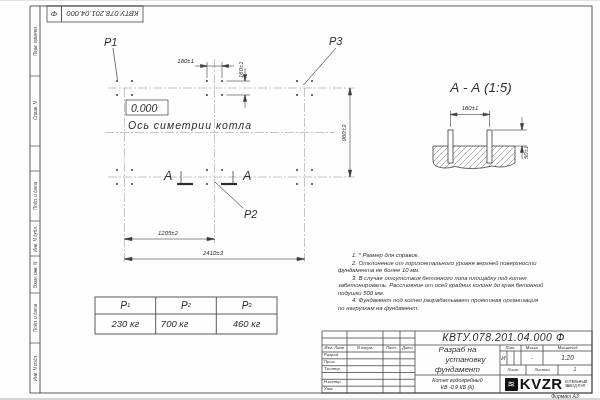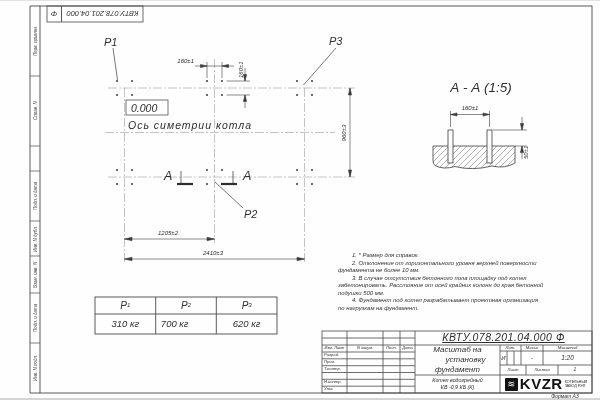--- a/index.html
+++ b/index.html
@@ -254,41 +254,41 @@
         <sub>1</sub>
     </div>
     <div class="txt" style="left:155.7px;top:296px;width:60.7px;height:17px;font-size:10px;">
       <span>P</span>
         <sub>2</sub>
     </div>
     <div class="txt" style="left:216.3px;top:296px;width:60.7px;height:17px;font-size:10px;">
       <span>P</span>
         <sub>3</sub>
     </div>
-    <div class="txt" style="left:95px;top:313px;width:60.7px;height:20px;font-size:9.5px;">310 кг</div>
+    <div class="txt" style="left:95px;top:313px;width:60.7px;height:20px;font-size:9.5px;">230 кг</div>
     <div class="txt" style="left:155.7px;top:313px;width:38px;height:20px;font-size:9.5px;">700 кг</div>
-    <div class="txt" style="left:216.3px;top:313px;width:60.7px;height:20px;font-size:9.5px;">620 кг</div>
+    <div class="txt" style="left:216.3px;top:313px;width:60.7px;height:20px;font-size:9.5px;">460 кг</div>
   </div>
 
   <div>
-    <div class="txt" style="left:415px;top:330px;width:177px;height:14px;font-size:10.5px;letter-spacing:0.5px;text-decoration:underline;">КВТУ.078.201.04.000  Ф</div>
+    <div class="txt" style="left:415px;top:330px;width:177px;height:14px;font-size:10.5px;letter-spacing:0.5px;">КВТУ.078.201.04.000  Ф</div>
 
     <div class="txt" style="left:322px;top:344px;width:25px;height:7px;font-size:4px;">Изм. Лист</div>
     <div class="txt" style="left:347px;top:344px;width:36px;height:7px;font-size:4px;">N докум.</div>
     <div class="txt" style="left:383px;top:344px;width:17px;height:7px;font-size:4px;">Подп.</div>
     <div class="txt" style="left:400px;top:344px;width:15px;height:7px;font-size:4px;">Дата</div>
 
     <div class="txt left" style="left:324px;top:351px;width:23px;height:6.8px;font-size:4.2px;">Разраб.</div>
     <div class="txt left" style="left:324px;top:357.8px;width:23px;height:6.8px;font-size:4.2px;">Пров.</div>
     <div class="txt left" style="left:324px;top:364.7px;width:23px;height:6.8px;font-size:4.2px;">Т.контр.</div>
     <div class="txt left" style="left:324px;top:371.5px;width:23px;height:6.8px;font-size:4.2px;"></div>
     <div class="txt left" style="left:324px;top:378.3px;width:23px;height:6.8px;font-size:4.2px;">Н.контр.</div>
     <div class="txt left" style="left:324px;top:385.2px;width:23px;height:6.8px;font-size:4.2px;">Утв.</div>
 
-    <div class="txt" style="left:415px;top:345px;width:85px;height:9px;font-size:8px;">Масштаб на</div>
+    <div class="txt" style="left:415px;top:345px;width:85px;height:9px;font-size:8px;">Разраб на</div>
     <div class="txt" style="left:415px;top:355px;width:101px;height:9px;font-size:8px;">установку</div>
     <div class="txt" style="left:415px;top:364.5px;width:85px;height:9px;font-size:8px;">фундамент</div>
 
     <div class="txt" style="left:415px;top:376px;width:85px;height:8px;font-size:5.3px;">Котел водогрейный</div>
     <div class="txt" style="left:415px;top:383px;width:85px;height:8px;font-size:5.3px;">КВ -0,9  КБ  (К)</div>
 
     <div class="txt" style="left:500px;top:344px;width:21px;height:6px;font-size:4.2px;">Лит.</div>
     <div class="txt" style="left:521px;top:344px;width:22px;height:6px;font-size:4.2px;">Масса</div>
     <div class="txt" style="left:543px;top:344px;width:49px;height:6px;font-size:4.2px;">Масштаб</div>
     <div class="txt" style="left:500px;top:350px;width:7px;height:14px;font-size:6px;">И</div>

